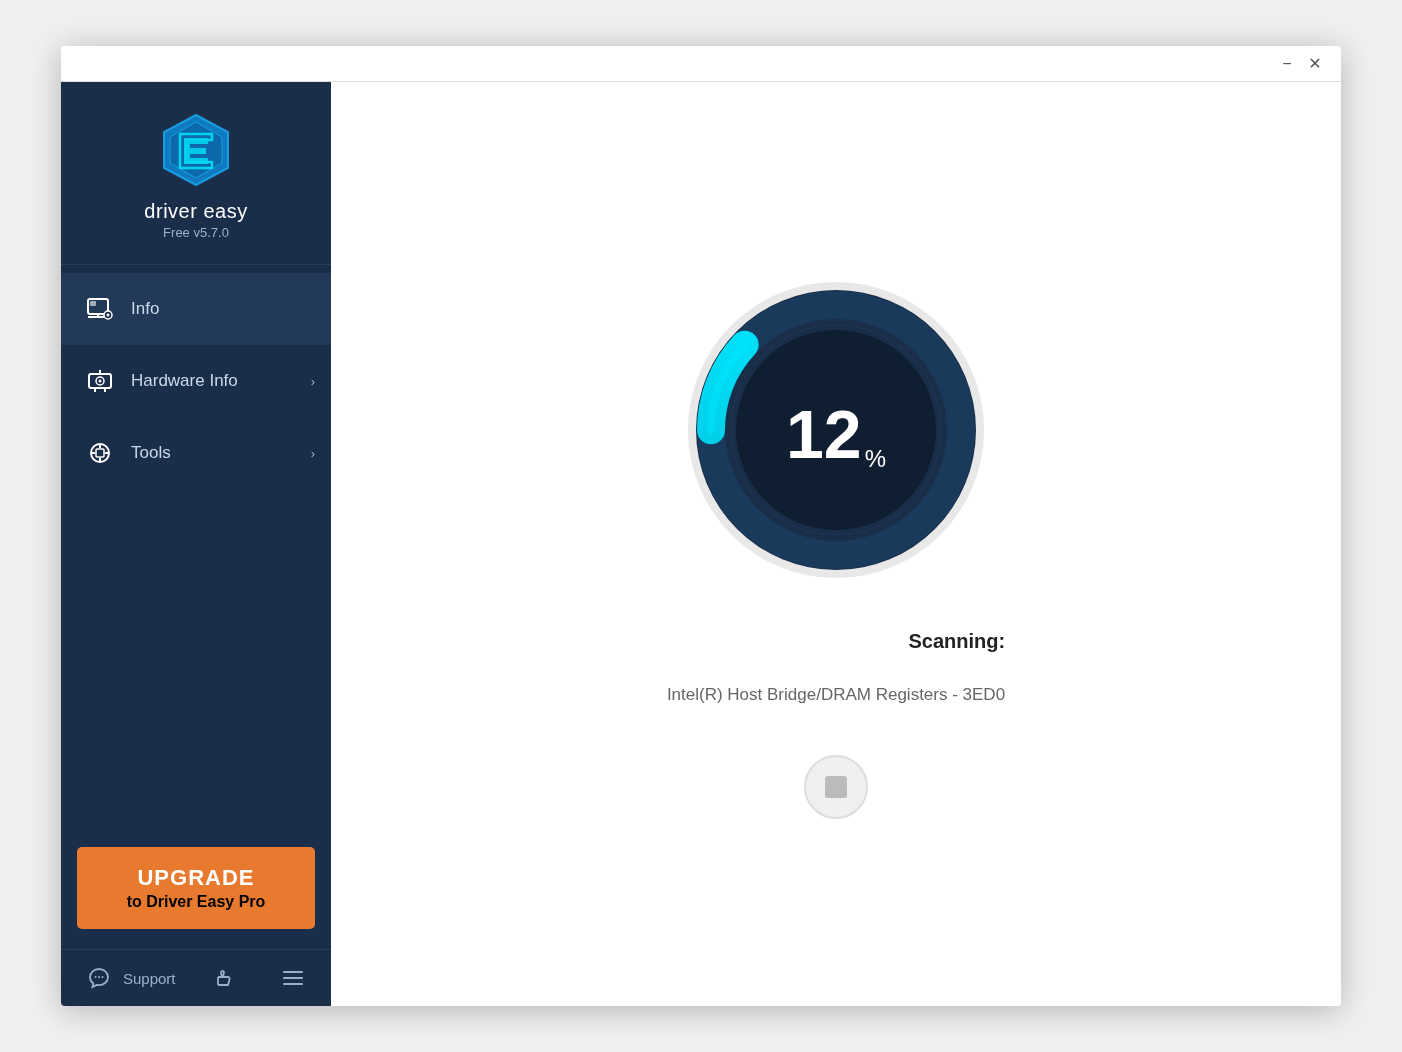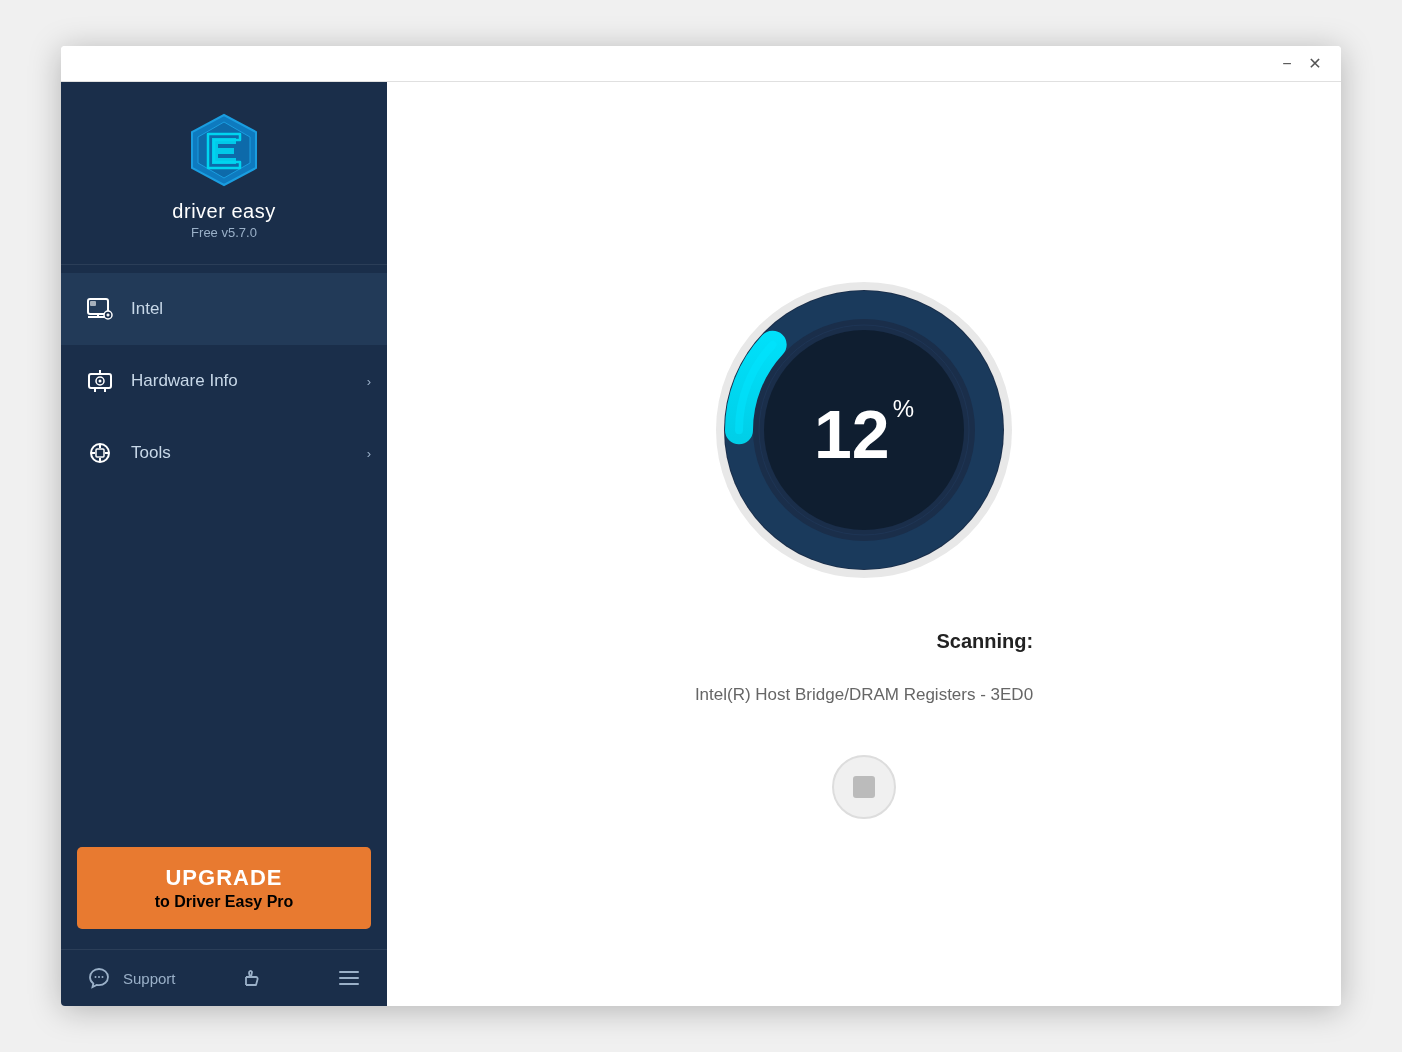--- a/index.html
+++ b/index.html
@@ -45,21 +45,21 @@
       background: none;
       border-radius: 3px;
     }
     .main-layout {
       display: flex;
       flex: 1;
       overflow: hidden;
     }
     
     .sidebar {
-      width: 326px;
+      width: 270px;
       background: #1a2e4a;
       display: flex;
       flex-direction: column;
       flex-shrink: 0;
     }
     .sidebar-logo {
       display: flex;
       flex-direction: column;
       align-items: center;
       padding: 28px 20px 24px;
@@ -195,21 +195,21 @@
     }
     .progress-circle-svg {
       position: absolute;
       top: 0; left: 0;
       width: 100%; height: 100%;
     }
     .progress-inner {
       position: relative;
       z-index: 2;
       display: flex;
-      align-items: flex-start;
+      align-items: flex-end;
       justify-content: center;
       margin-top: 8px;
     }
     .progress-number {
       font-size: 68px;
       font-weight: 700;
       color: #fff;
     }
     .progress-percent {
       font-size: 24px;
@@ -284,21 +284,21 @@
             <svg width="26" height="22" viewBox="0 0 26 22" fill="none" xmlns="http://www.w3.org/2000/svg">
               <rect x="1" y="1" width="20" height="15" rx="2" stroke="white" stroke-width="2" fill="none"></rect>
               <rect x="3" y="3" width="6" height="5" rx="1" fill="white" opacity="0.6"></rect>
               <line x1="1" y1="19" x2="21" y2="19" stroke="white" stroke-width="2"></line>
               <line x1="11" y1="16" x2="11" y2="19" stroke="white" stroke-width="2"></line>
               <circle cx="21" cy="17" r="4" fill="#1a2e4a" stroke="white" stroke-width="1.5"></circle>
               <line x1="19.5" y1="17" x2="22.5" y2="17" stroke="white" stroke-width="1.5"></line>
               <line x1="21" y1="15.5" x2="21" y2="18.5" stroke="white" stroke-width="1.5"></line>
             </svg>
           </span>
-          <span>Intel</span>
+          <span>Info</span>
         </div>
 
 
         <div class="nav-item">
           <span class="nav-icon">
             <svg width="26" height="26" viewBox="0 0 26 26" fill="none" xmlns="http://www.w3.org/2000/svg">
               <rect x="2" y="6" width="22" height="14" rx="2" stroke="white" stroke-width="2" fill="none"></rect>
               <circle cx="13" cy="13" r="4" stroke="white" stroke-width="1.5" fill="none"></circle>
               <circle cx="13" cy="13" r="1.5" fill="white"></circle>
               <line x1="13" y1="2" x2="13" y2="6" stroke="white" stroke-width="2"></line>

